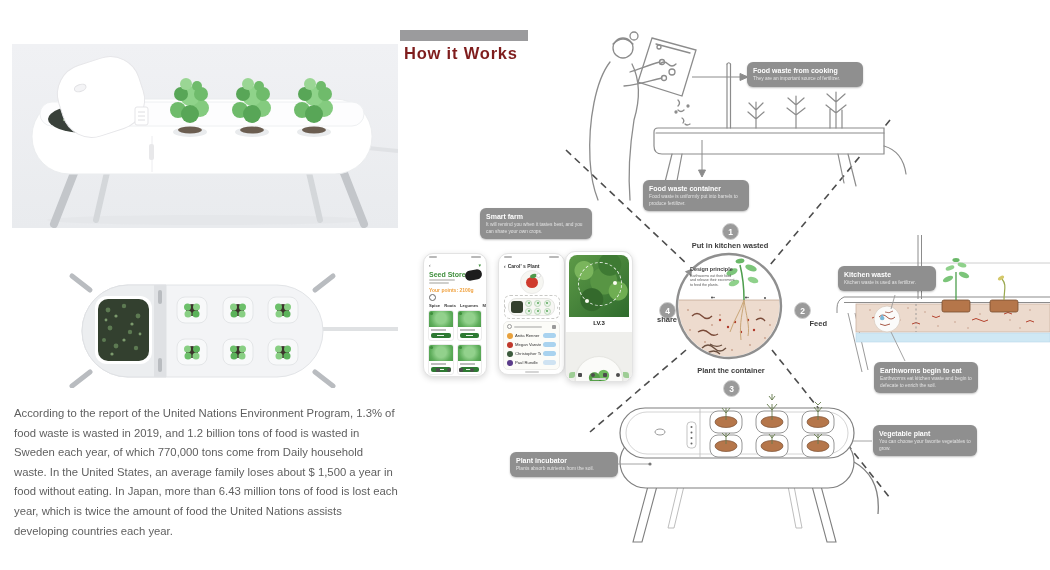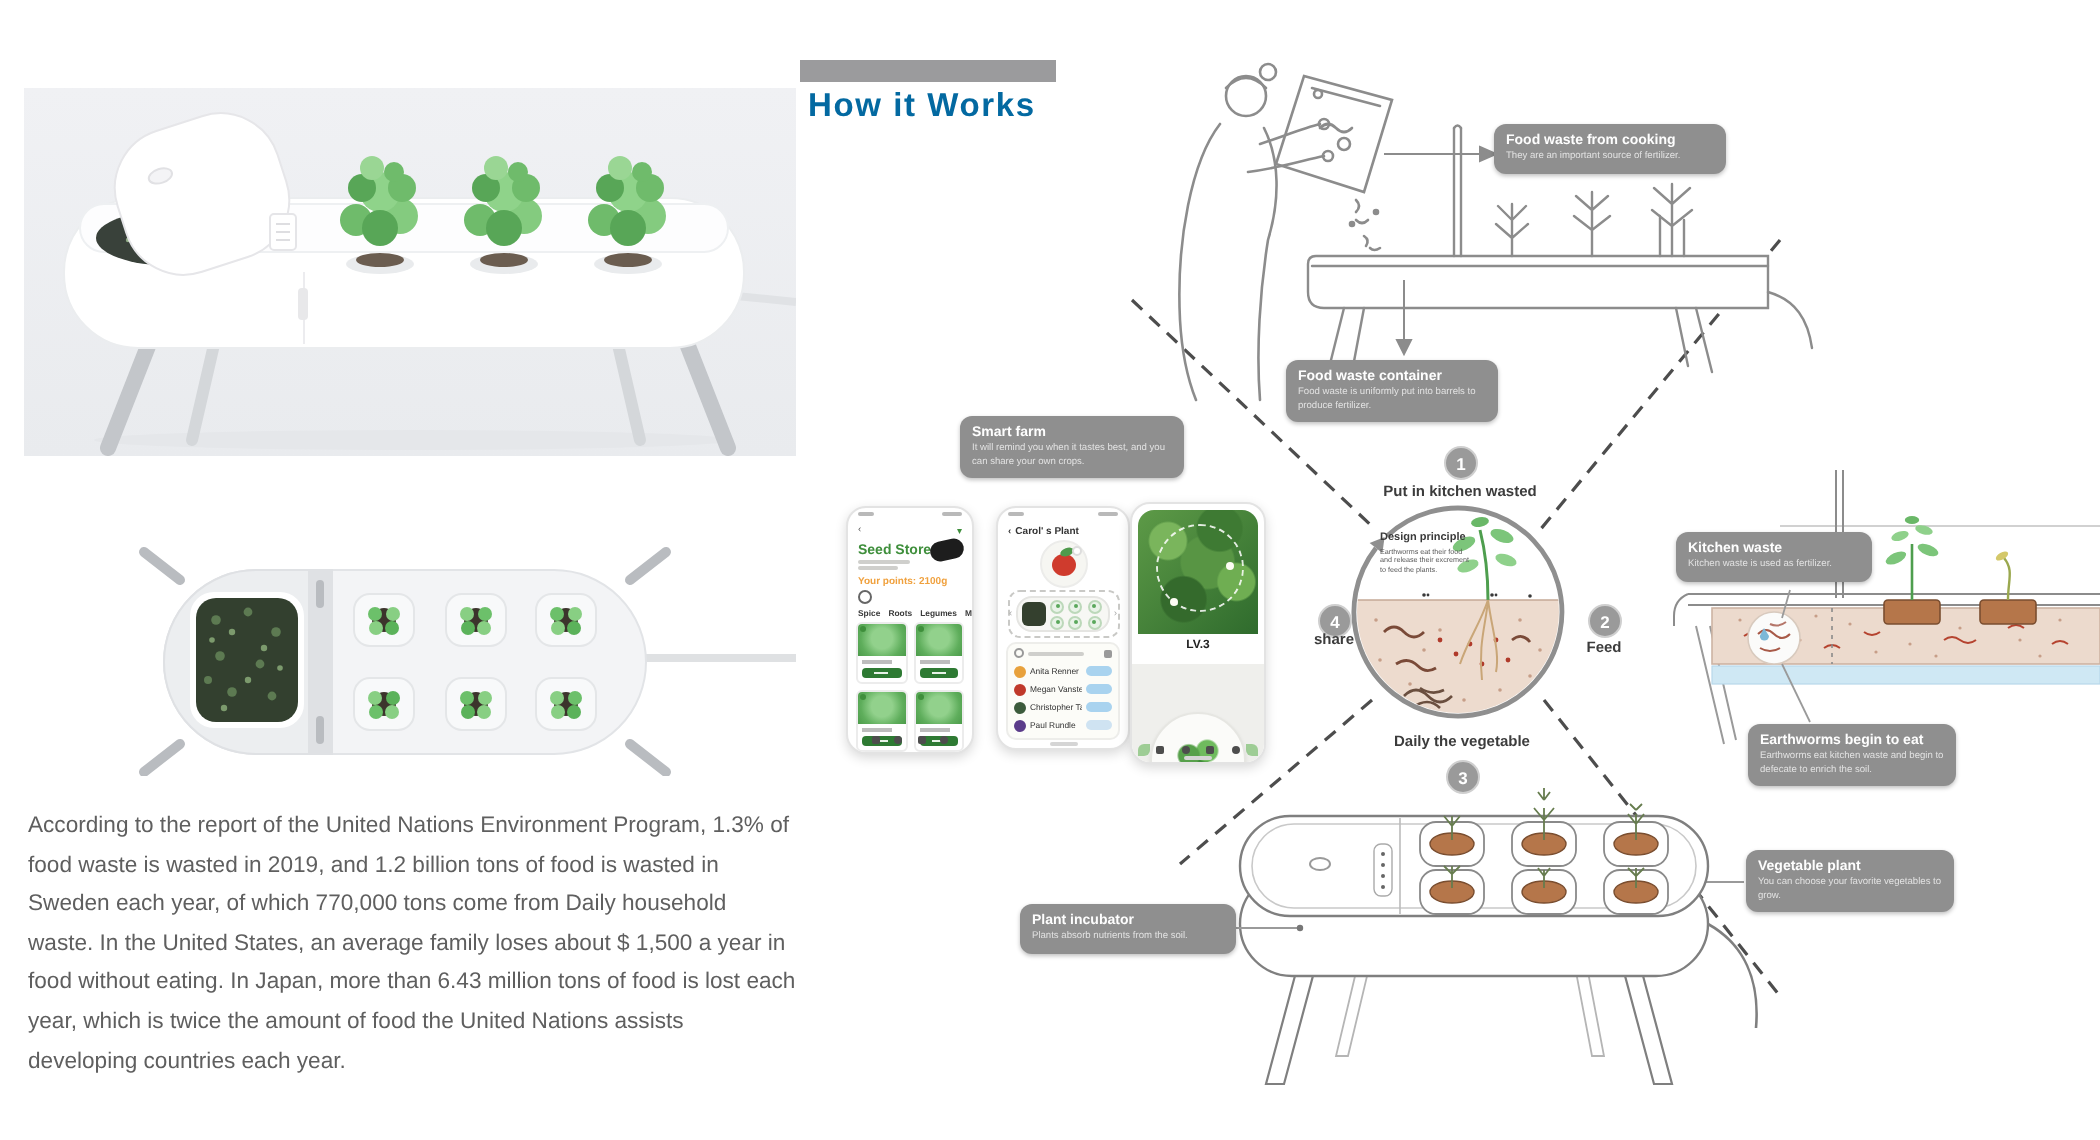--- a/index.html
+++ b/index.html
@@ -9,21 +9,21 @@
 
   
   #photo1{left:12px;top:44px;width:386px;height:184px;background:linear-gradient(#f0f1f4,#e9ebee);}
   #photo2{left:12px;top:236px;width:386px;height:152px;background:#fff;}
 
   
   #para{left:14px;top:404px;width:384px;font-size:11.3px;line-height:19.6px;color:#5f5f5f;}
 
   
   #hdr-bar{left:400px;top:30px;width:128px;height:11px;background:#9b9b9d;}
-  #hdr-title{left:404px;top:44px;font-size:16.5px;font-weight:700;color:#0369a1;letter-spacing:0.8px;}
+  #hdr-title{left:404px;top:44px;font-size:16.5px;font-weight:700;color:#7f1d1d;letter-spacing:0.8px;}
 
   
   .note{background:#8f8f8f;border-radius:6px;padding:4px 6px;box-shadow:0 1px 2px rgba(0,0,0,.25);z-index:6;}
   .note-title{color:#fefefe;font-weight:700;font-size:7px;line-height:9px;}
   .note-body{color:#e2e2e2;font-size:4.8px;line-height:6.5px;margin-top:1px;}
 
   
   .stepnum{width:15px;height:15px;border-radius:50%;background:#9a9a9a;border:1.5px solid #cfcfcf;
            color:#fff;font-size:8.5px;font-weight:700;display:flex;align-items:center;justify-content:center;z-index:6;}
   .steplabel{font-size:7.5px;font-weight:700;color:#3c3c3c;text-align:center;z-index:6;}
@@ -564,23 +564,23 @@
     <div class="note-body">You can choose your favorite vegetables to grow.</div>
   </div>
   <div class="note abs" style="left:510px;top:452px;width:96px;">
     <div class="note-title">Plant incubator</div>
     <div class="note-body">Plants absorb nutrients from the soil.</div>
   </div>
 
   <div class="stepnum abs" style="left:722px;top:223px;">1</div>
   <div class="steplabel abs" style="left:680px;top:241px;width:100px;">Put in kitchen wasted</div>
   <div class="stepnum abs" style="left:794px;top:302px;">2</div>
-  <div class="steplabel abs" style="left:777px;top:319px;width:50px;">Feed</div>
+  <div class="steplabel abs" style="left:777px;top:319px;width:50px;text-align:right;">Feed</div>
   <div class="stepnum abs" style="left:723px;top:380px;">3</div>
-  <div class="steplabel abs" style="left:681px;top:366px;width:100px;">Daily the vegetable</div>
+  <div class="steplabel abs" style="left:681px;top:366px;width:100px;">Plant the container</div>
   <div class="stepnum abs" style="left:659px;top:302px;">4</div>
   <div class="steplabel abs" style="left:642px;top:315px;width:50px;">share</div>
 
   <div id="cyc-title" class="abs">Design principle</div>
   <div id="cyc-body" class="abs">Earthworms eat their food and release their excrement to feed the plants.</div>
 
   <div class="phone abs" style="left:423px;top:253px;width:62px;height:122px;">
     <div class="statusbar">
         <i style="width:8px"></i>
         <i style="width:10px"></i>

